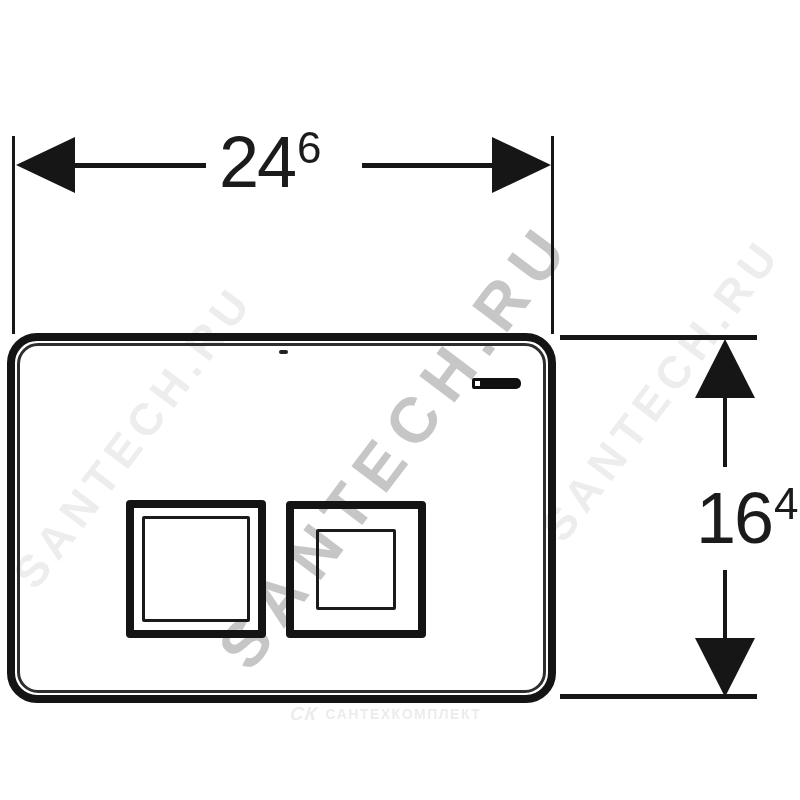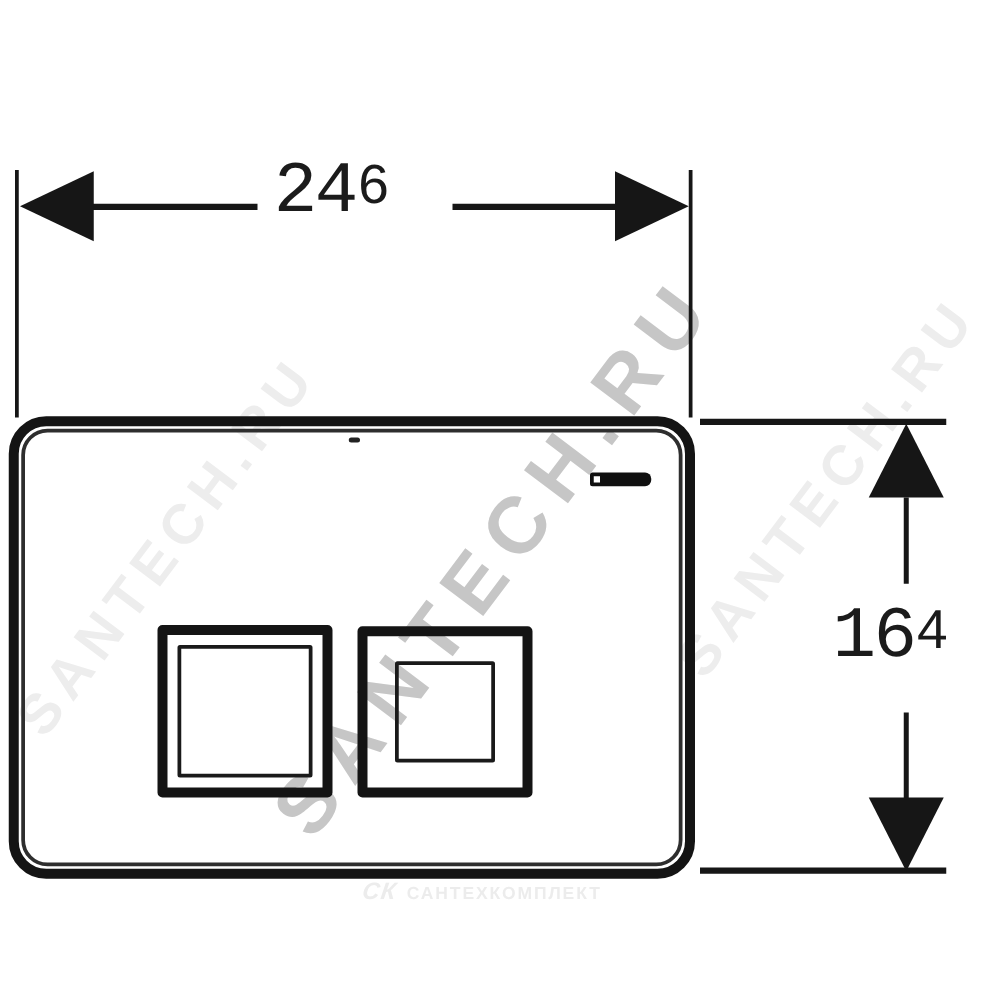--- a/index.html
+++ b/index.html
@@ -73,24 +73,24 @@
     border-top: 28px solid transparent;
     border-bottom: 28px solid transparent;
     border-left: 59px solid #161616;
   }
   .dim-label {
     position: absolute;
     display: flex; align-items: flex-start;
     color: #1b1b1b;
     z-index: 2;
   }
-  .dim-label .main { font-size: 58px; line-height: 1; letter-spacing: -2px; font-family: Liberation Mono, monospace; }
+  .dim-label .main { font-size: 72px; line-height: 1; letter-spacing: -2px; }
   .dim-label .sup  { font-size: 44px; line-height: 1; margin-left: 2px; }
   .label-width  { left: 219px; top: 126px; }
-  .label-height { left: 666px; top: 482px; text-align: right; }
+  .label-height { left: 696px; top: 482px; text-align: right; }
 
   
   .ext-top    { left: 560px; top: 335px; width: 197px; height: 5px; }
   .ext-bottom { left: 560px; top: 694px; width: 197px; height: 5px; }
   .dimv-a     { left: 723px; top: 398px; width: 4px; height: 69px; }
   .dimv-b     { left: 723px; top: 570px; width: 4px; height: 69px; }
   .arrow-up {
     left: 695px; top: 339px;
     border-left: 30px solid transparent;
     border-right: 30px solid transparent;

